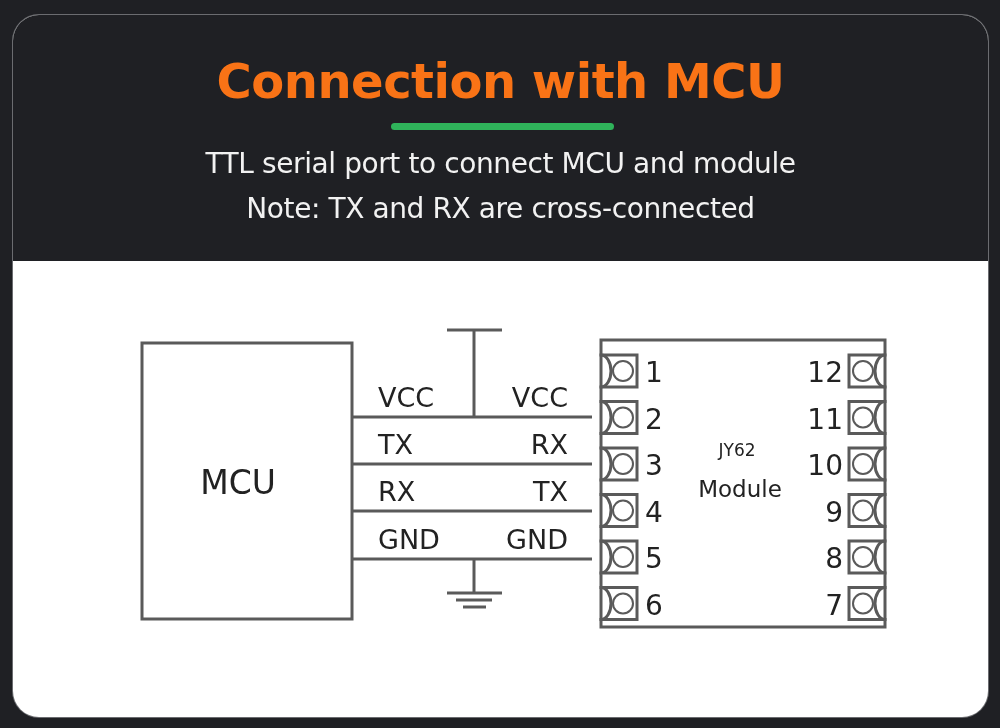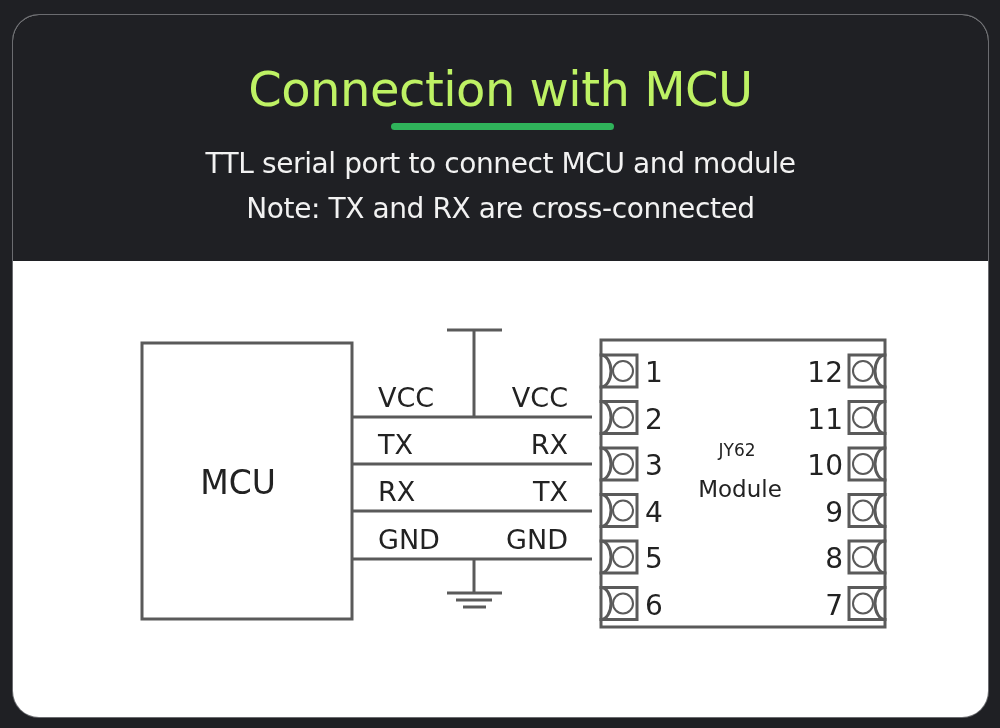--- a/index.html
+++ b/index.html
@@ -14,22 +14,22 @@
     border-radius: 26px; overflow: hidden;
     background: #ffffff;
     box-shadow: 0 0 0 1px #6b6c70;
   }
   .card-header {
     position: absolute; left: 0; top: 0; width: 100%; height: 246px;
     background: #1f2024;
   }
   .title {
     position: absolute; left: 0; width: 100%; top: 38px;
-    text-align: center; color: #bef264;
-    font-size: 48px; font-weight: 400; letter-spacing: -0.5px; margin-top: 8px;
+    text-align: center; color: #f97316;
+    font-size: 48px; font-weight: 700; letter-spacing: -0.5px;
   }
   .accent-bar {
     position: absolute; left: 378px; top: 108px; width: 223px; height: 7px;
     border-radius: 4px; background: #2fb35a;
   }
   .subtitle {
     position: absolute; left: 0; width: 100%;
     text-align: center; color: #f2f2f2;
     font-size: 28px; letter-spacing: -0.4px;
   }

